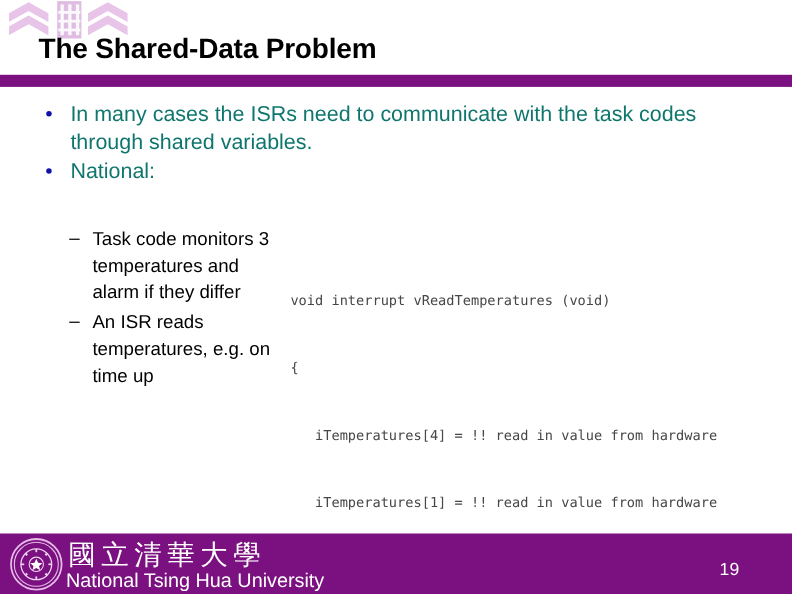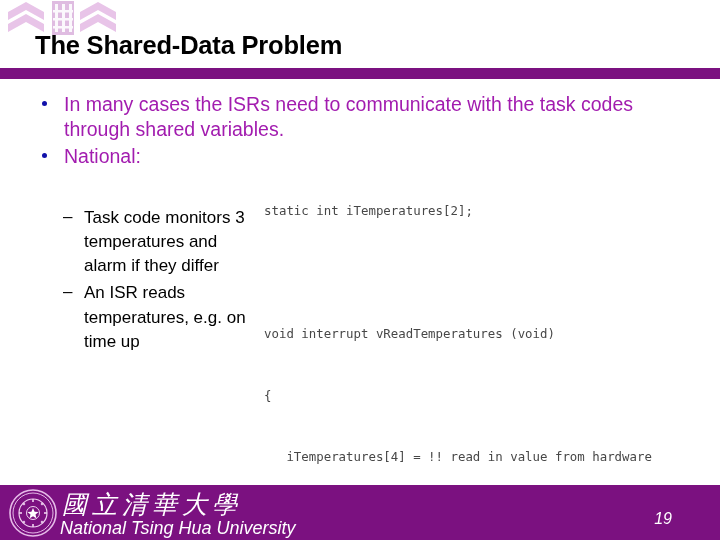--- a/index.html
+++ b/index.html
@@ -57,21 +57,21 @@
   .bullets {
     position: absolute;
     left: 30px;
     top: 92px;
     width: 625px;
   }
   .l1 {
     position: relative;
     padding-left: 34px;
     font-size: 19.5px;
-    color: #a21caf;
+    color: #0f766e;
     line-height: 1.28;
     margin-bottom: 2px;
   }
   .l1 .dot {
     position: absolute;
     left: 12px;
     top: 9px;
     width: 5px;
     height: 5px;
     border-radius: 50%;
@@ -116,21 +116,20 @@
   .code-block .ln { display: block; height: 20.5px; }
 
   
   .footer {
     position: absolute;
     left: 0px;
     top: 485px;
     width: 720px;
     height: 55px;
     background: #7B1180;
-    font-style: italic;
   }
   .seal {
     position: absolute;
     left: 8px;
     top: 3px;
     width: 50px;
     height: 50px;
   }
   .univ-cn {
     position: absolute;
@@ -204,21 +203,20 @@
       <span class="dash">–</span>
       <span>Task code monitors 3 temperatures and alarm if they differ</span>
     </div>
     <div class="l2">
       <span class="dash">–</span>
       <span>An ISR reads temperatures, e.g. on time up</span>
     </div>
   </div>
 
   <div class="code-block">
-    <span class="ln">static int iTemperatures[2];</span>
     <span class="ln"></span>
     <span class="ln">void interrupt vReadTemperatures (void)</span>
     <span class="ln">{</span>
     <span class="ln">   iTemperatures[4] = !! read in value from hardware</span>
     <span class="ln">   iTemperatures[1] = !! read in value from hardware</span>
     
     
     
     
     

